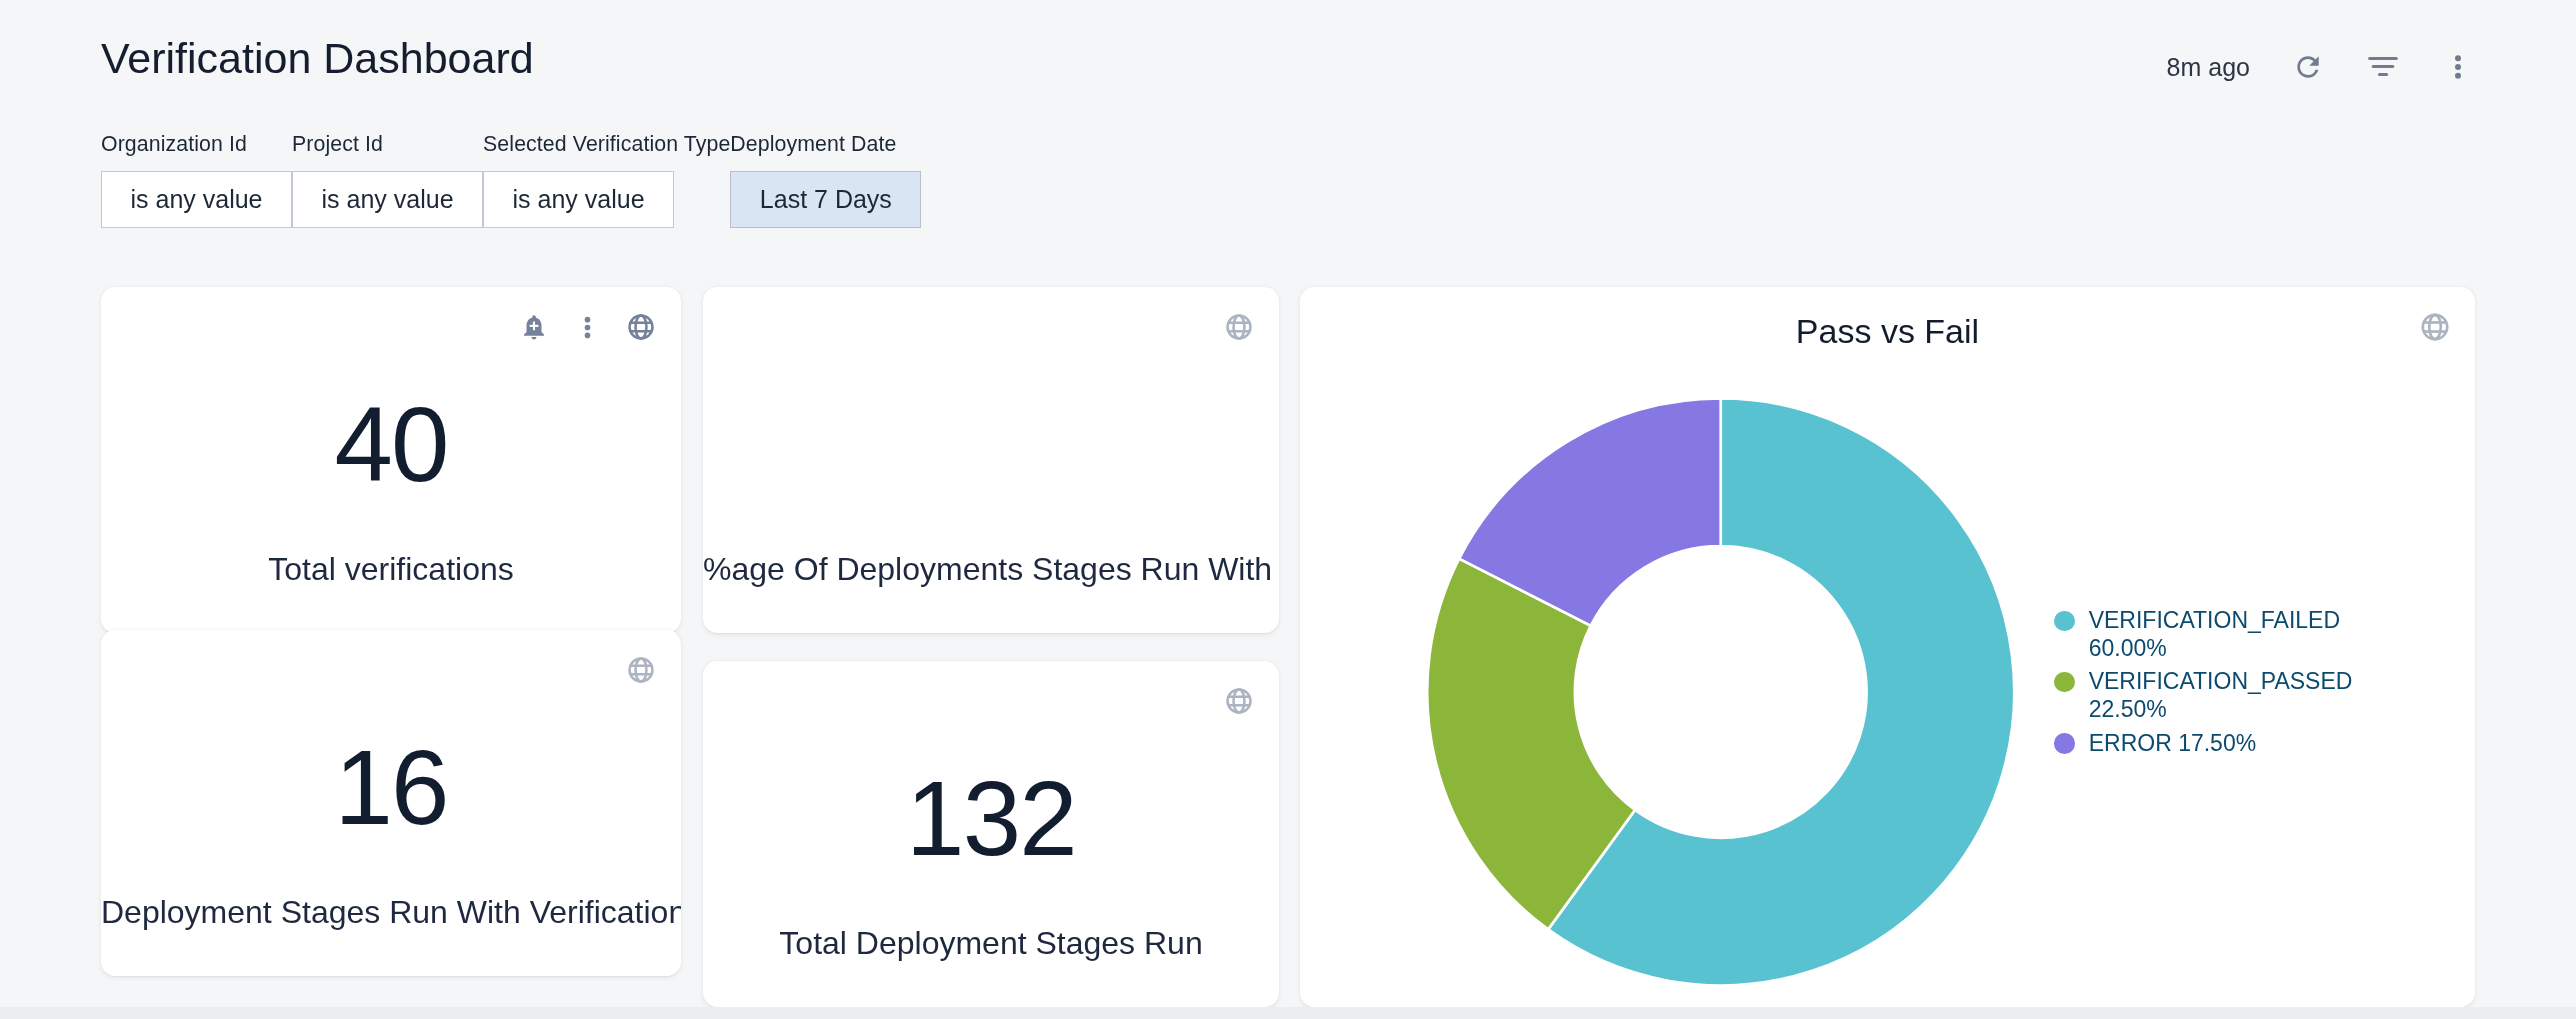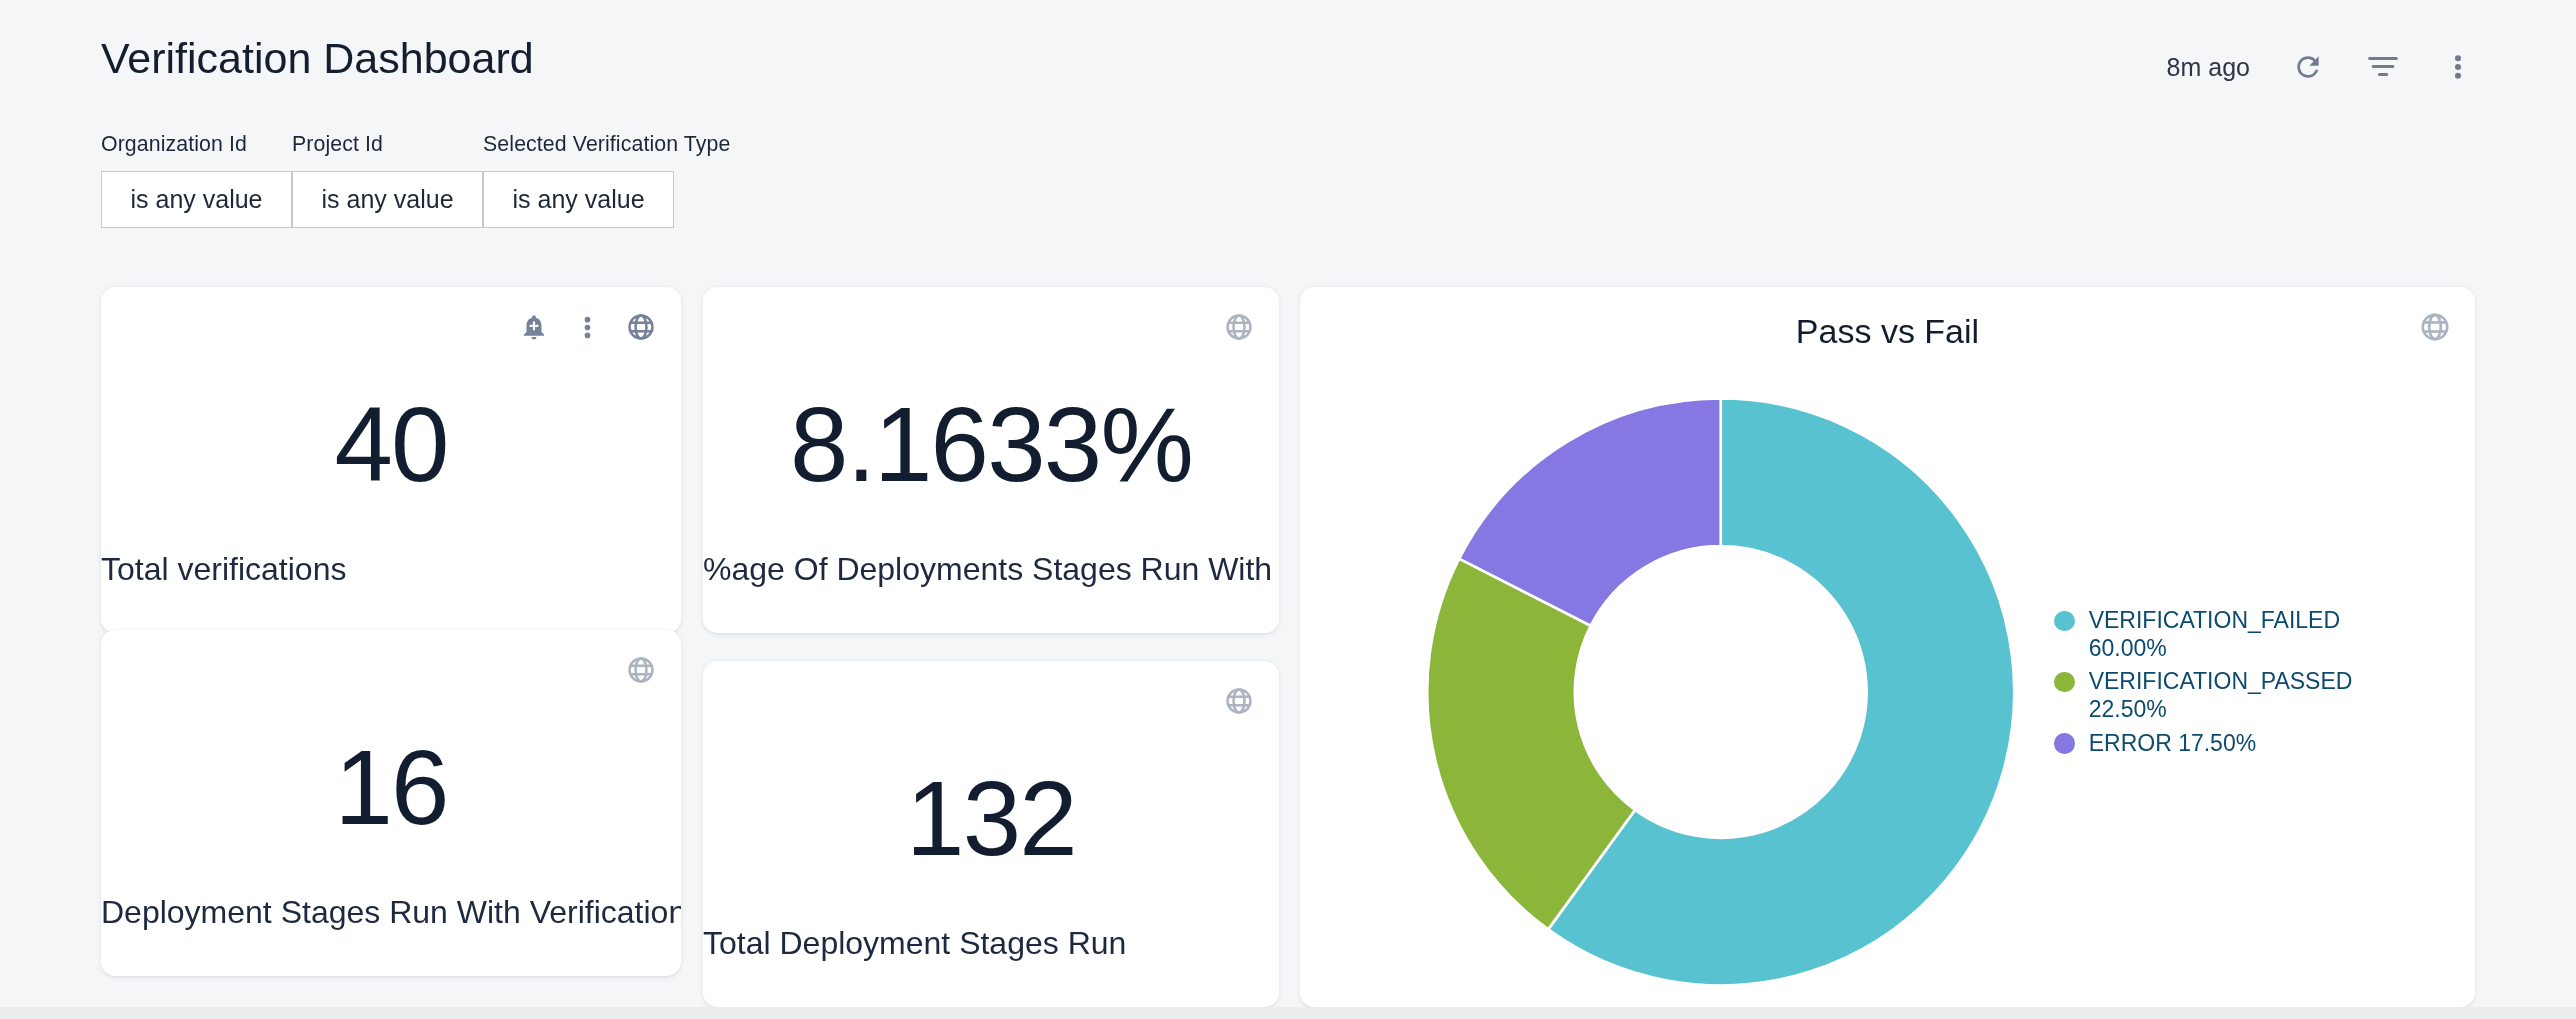--- a/index.html
+++ b/index.html
@@ -57,21 +57,21 @@
   }
   .tile-icons .ticon{width:34px;height:34px;display:flex;align-items:center;justify-content:center;cursor:pointer;}
 
   .tile-value{
     position:absolute;top:103px;left:0;width:100%;
     text-align:center;font-size:105px;line-height:1.05;
     color:#131d30;letter-spacing:-1.8px;white-space:nowrap;
   }
   .tile-label{
     position:absolute;top:263px;left:0;width:100%;
-    text-align:left;font-size:32px;line-height:1.2;color:#1e2940;
+    text-align:center;font-size:32px;line-height:1.2;color:#1e2940;
     white-space:nowrap;overflow:hidden;
   }
 
   
   .chart-title{
     position:absolute;top:25px;left:0;width:100%;text-align:center;
     font-size:34px;color:#121c2c;
   }
   #donut-svg{position:absolute;left:0;top:0;}
   .legend{
@@ -125,20 +125,24 @@
       <button class="filter-btn">is any value</button>
     </div>
     <div class="filter-group">
       <span class="filter-label">Project Id</span>
       <button class="filter-btn">is any value</button>
     </div>
     <div class="filter-group">
       <span class="filter-label">Selected Verification Type</span>
       <button class="filter-btn">is any value</button>
     </div>
+    <div class="filter-group">
+      <span class="filter-label">Deployment Date</span>
+      <button class="filter-btn active">Last 7 Days</button>
+    </div>
   </div>
 
   <div class="card" id="tile-1">
     <div class="tile-icons">
       <span class="ticon">
         <svg width="30" height="30" viewBox="0 0 24 24" fill="#76819a">
           <path d="M12 22c1.1 0 2-.9 2-2h-4c0 1.1.9 2 2 2zm6-6v-5c0-3.07-1.63-5.64-4.5-6.32V4c0-.83-.67-1.5-1.5-1.5S10.5 3.17 10.5 4v.68C7.64 5.36 6 7.92 6 11v5l-2 2v1h16v-1l-2-2z"></path>
           <rect x="11.15" y="7.6" width="1.7" height="7" fill="#ffffff"></rect>
           <rect x="8.5" y="10.25" width="7" height="1.7" fill="#ffffff"></rect>
         </svg>
@@ -167,21 +171,20 @@
     <div class="tile-icons">
       <span class="ticon">
         <svg width="32" height="32" viewBox="0 0 24 24" fill="none" stroke="#adb4c1" stroke-width="1.9">
           <circle cx="12" cy="12" r="8.6"></circle>
           <ellipse cx="12" cy="12" rx="4.1" ry="8.6"></ellipse>
           <line x1="4.2" y1="8.8" x2="19.8" y2="8.8"></line>
           <line x1="4.2" y1="15.2" x2="19.8" y2="15.2"></line>
         </svg>
       </span>
     </div>
-    <div class="tile-value">8.1633%</div>
     <div class="tile-label">%age Of Deployments Stages Run With V…</div>
   </div>
 
   <div class="card" id="tile-3">
     <div class="tile-icons">
       <span class="ticon">
         <svg width="32" height="32" viewBox="0 0 24 24" fill="none" stroke="#adb4c1" stroke-width="1.9">
           <circle cx="12" cy="12" r="8.6"></circle>
           <ellipse cx="12" cy="12" rx="4.1" ry="8.6"></ellipse>
           <line x1="4.2" y1="8.8" x2="19.8" y2="8.8"></line>

